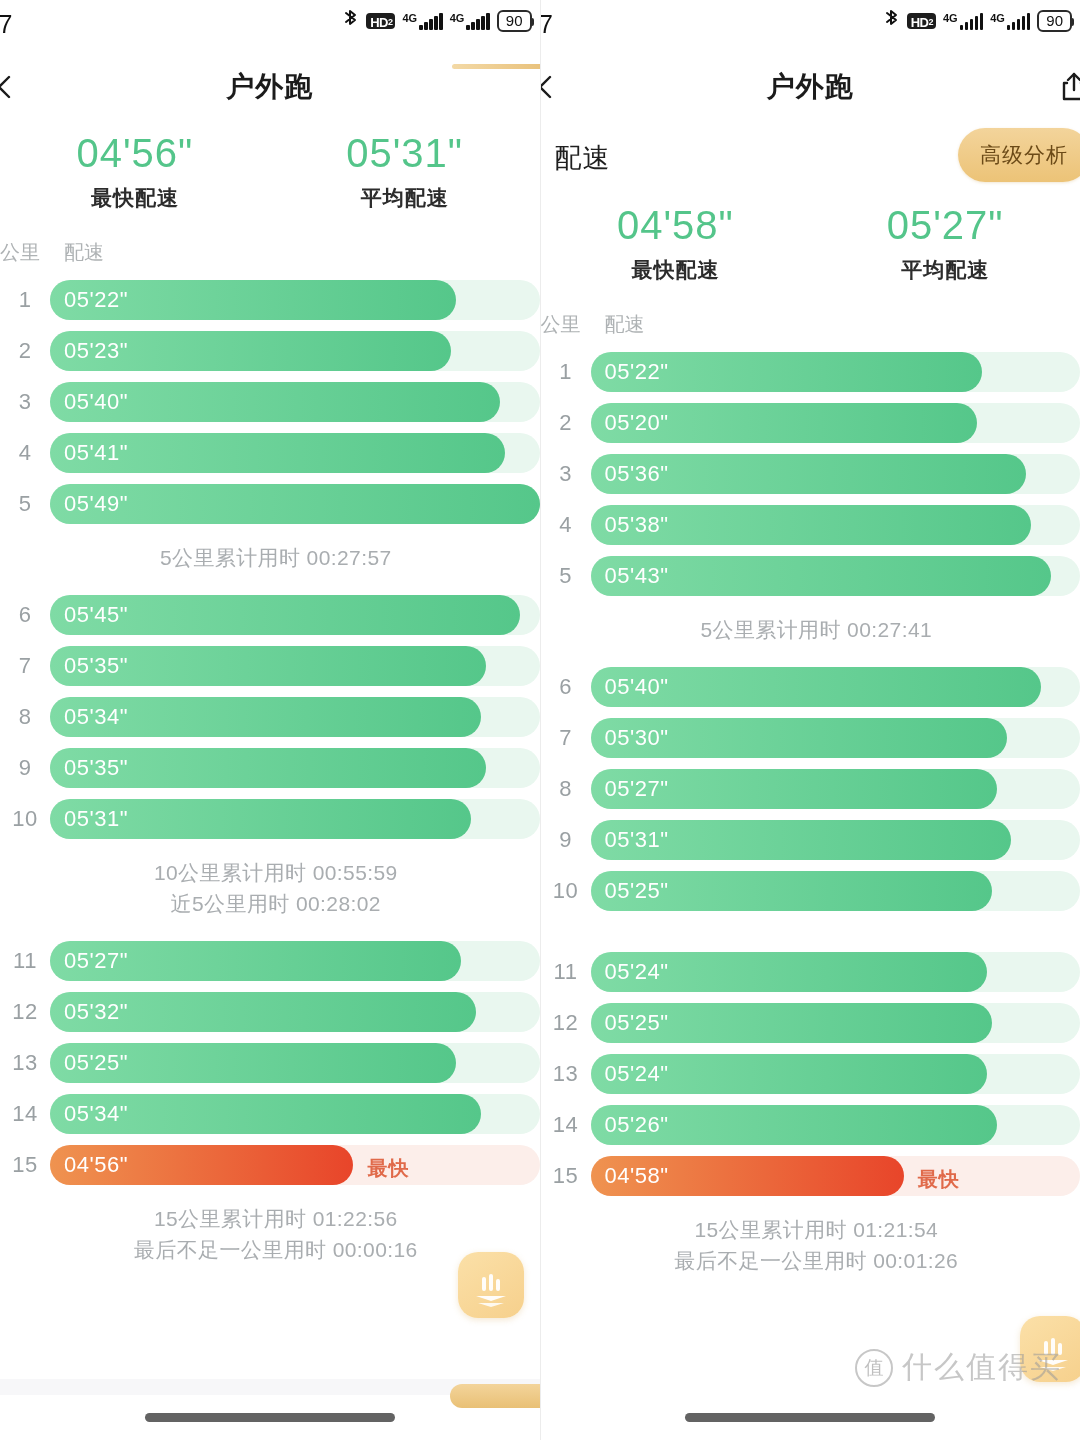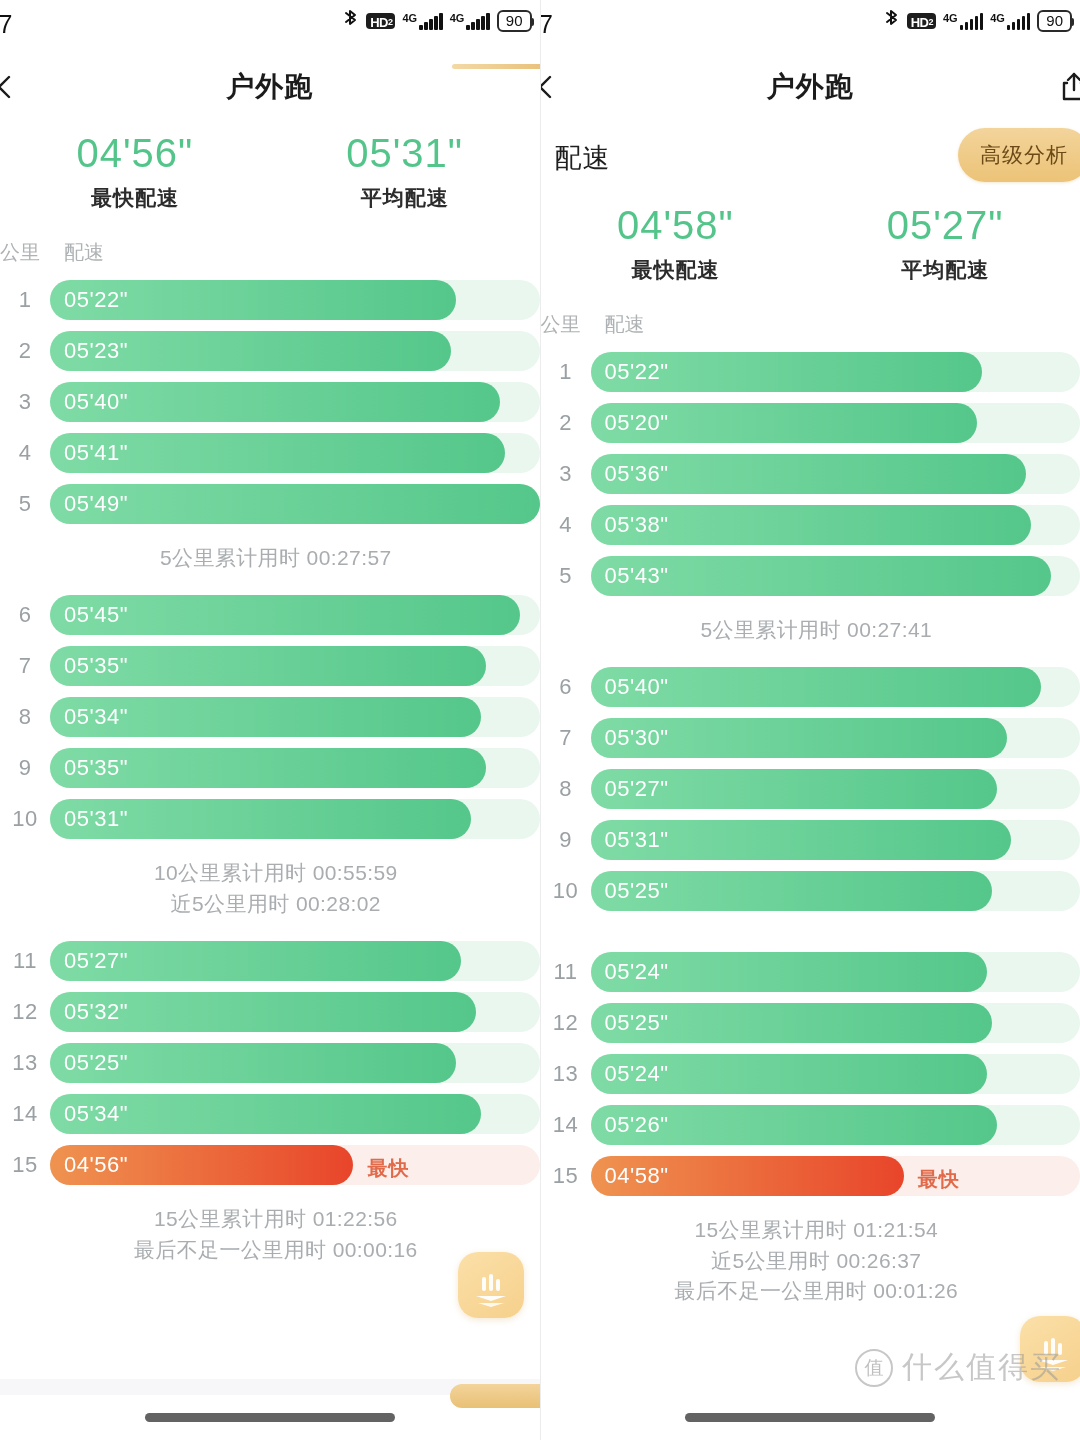--- a/index.html
+++ b/index.html
@@ -593,21 +593,20 @@
           <div class="track fast">
             <div class="bar fast" style="width: 64%;">
               <span class="pace">04'58"</span>
             </div>
             <span class="tag-fast" style="left: calc(64% + 14px);">最快</span>
           </div>
         </div>
       </div>
     <div class="note-block">
         <div class="note">15公里累计用时 01:21:54</div>
-        <div class="note">近5公里用时 00:26:37</div>
         <div class="note">最后不足一公里用时 00:01:26</div>
       </div>
 
     <div class="fab fab-r">
       <svg width="40" height="34" viewBox="0 0 40 34">
         <rect x="11" y="3" width="4" height="14" rx="2" fill="#fff" opacity=".95"></rect>
         <rect x="18" y="0" width="4" height="17" rx="2" fill="#fff" opacity=".95"></rect>
         <rect x="25" y="5" width="4" height="12" rx="2" fill="#fff" opacity=".95"></rect>
         <path d="M5 22h30l-15 5z" fill="#fff" opacity=".95"></path>
         <path d="M7 29h26l-13 4z" fill="#fff" opacity=".85"></path>

